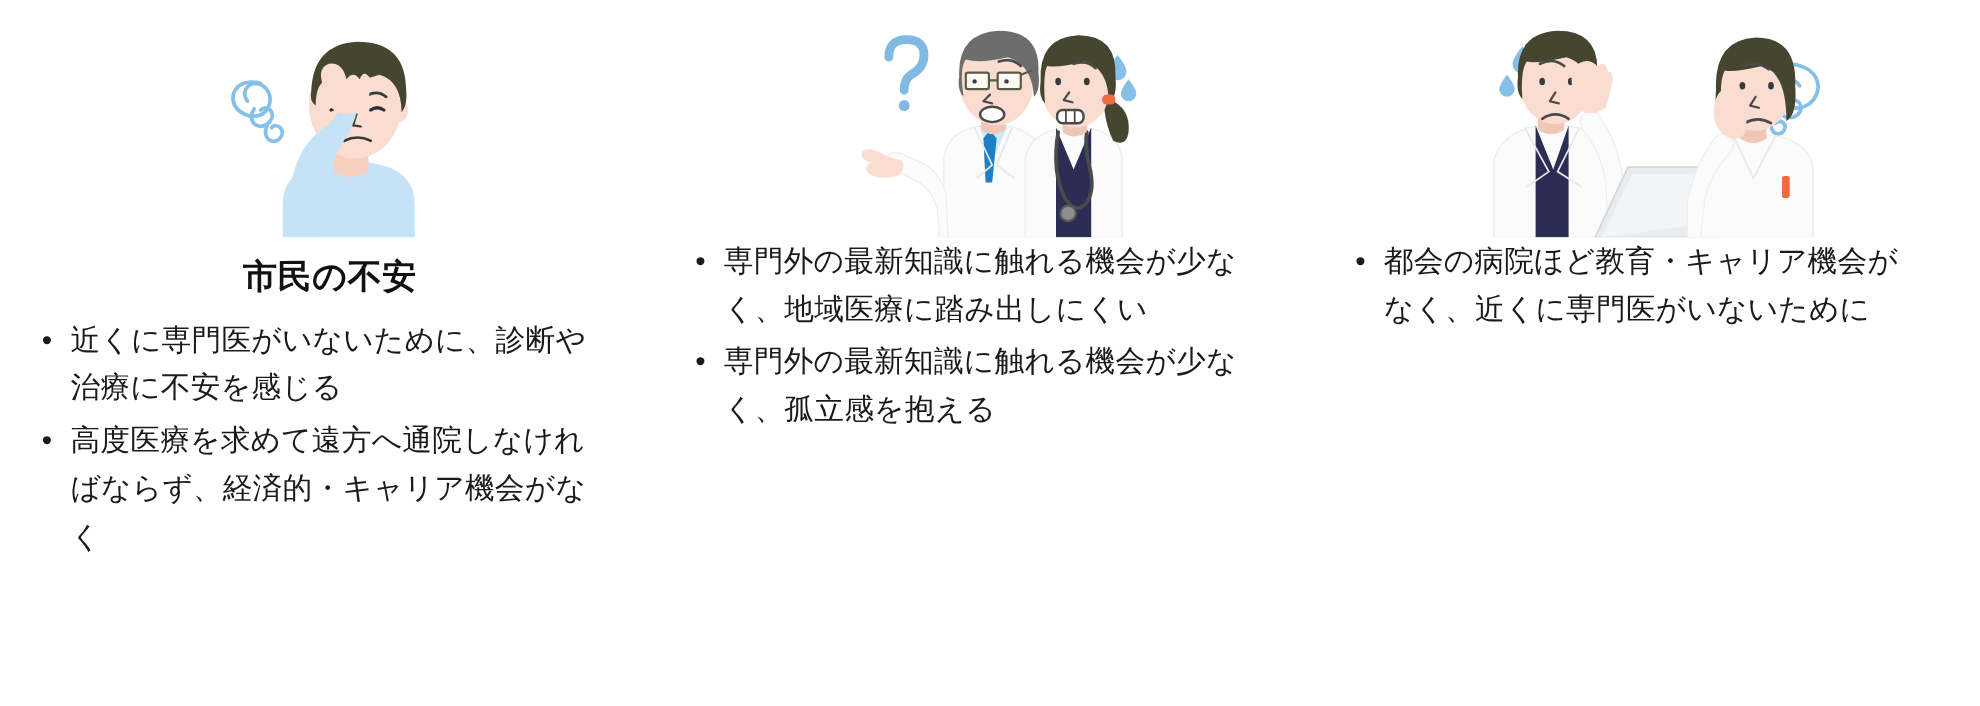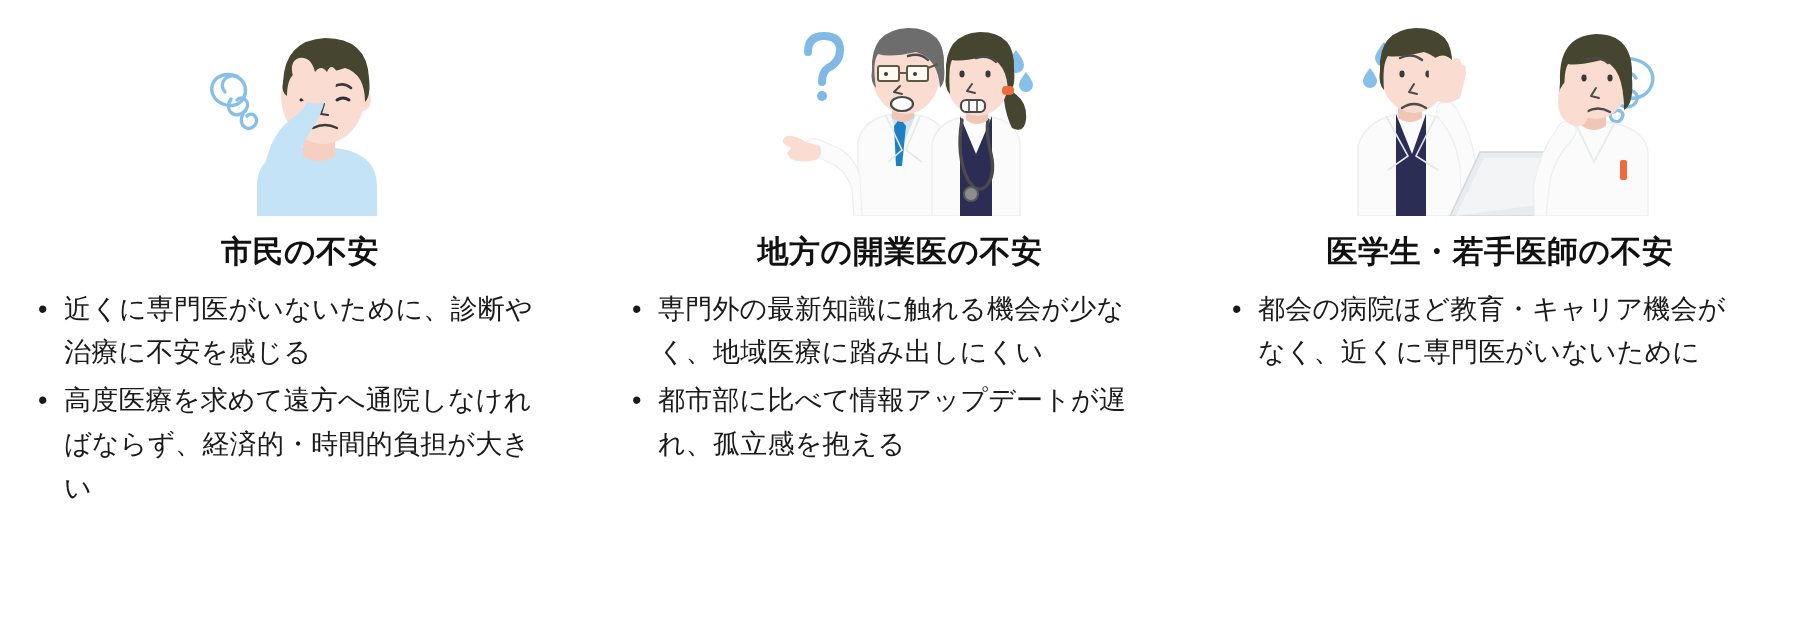--- a/index.html
+++ b/index.html
@@ -127,21 +127,21 @@
       </svg>
     </div>
     <div class="heading">市民の不安</div>
     <ul class="bullets">
       <li>
         <span class="bdot">•</span>
         <span class="btext">近くに専門医がいないために、診断や治療に不安を感じる</span>
       </li>
       <li>
         <span class="bdot">•</span>
-        <span class="btext">高度医療を求めて遠方へ通院しなければならず、経済的・時間的負担が大きい</span>
+        <span class="btext">高度医療を求めて遠方へ通院しなければならず、経済的・キャリア機会がなく</span>
       </li>
     </ul>
   </div>
 
   <div class="col col-2">
     <div class="illus">
       <svg width="300" height="200" viewBox="0 0 300 200">
 
         <g>
           <path d="M58 36 Q58 20 74 20 Q90 20 90 34 Q90 46 78 52 Q72 56 72 66" stroke="#7fb9e4" stroke-width="8" fill="none" stroke-linecap="round"></path>
@@ -209,29 +209,28 @@
 
         <path d="M222 68 L217 75 L225 77" stroke="#4a4a4a" stroke-width="2" fill="none" stroke-linecap="round" stroke-linejoin="round"></path>
 
         <g>
           <rect x="211" y="84" width="24" height="12" rx="5" fill="#ffffff" stroke="#4a4a4a" stroke-width="2.2"></rect>
           <path d="M219 84 L219 96" stroke="#4a4a4a" stroke-width="1.6"></path>
           <path d="M227 84 L227 96" stroke="#4a4a4a" stroke-width="1.6"></path>
         </g>
       </svg>
     </div>
-    <div class="heading">地方の開業医の不安</div>
     <ul class="bullets">
       <li>
         <span class="bdot">•</span>
         <span class="btext">専門外の最新知識に触れる機会が少なく、地域医療に踏み出しにくい</span>
       </li>
       <li>
         <span class="bdot">•</span>
-        <span class="btext">都市部に比べて情報アップデートが遅れ、孤立感を抱える</span>
+        <span class="btext">専門外の最新知識に触れる機会が少なく、孤立感を抱える</span>
       </li>
     </ul>
   </div>
 
   <div class="col col-3">
     <div class="illus">
       <svg width="340" height="200" viewBox="0 0 340 200">
 
         <g fill="#86c0e8">
           <path d="M54 26 q9 11 9 16 a9 9 0 0 1 -18 0 q0 -5 9 -16 z"></path>
@@ -287,21 +286,20 @@
         <ellipse cx="280" cy="62" rx="2.6" ry="3.4" fill="#3a3a3a"></ellipse>
 
         <path d="M266 72 L261 80 L269 82" stroke="#4a4a4a" stroke-width="2" fill="none" stroke-linecap="round" stroke-linejoin="round"></path>
 
         <path d="M256 96 Q268 89 280 96" stroke="#4a4a4a" stroke-width="2.4" fill="none" stroke-linecap="round"></path>
 
         <path d="M216 200 L220 164 Q226 140 242 124 Q250 114 242 106 Q232 102 226 114 Q210 136 204 168 L204 200 Z" fill="#fbfbfb" stroke="#eceff1" stroke-width="1.2"></path>
         <path d="M238 64 Q228 70 228 86 Q228 104 244 110 Q256 112 258 100 L256 72 Q250 60 238 64 Z" fill="#fbdcd0"></path>
       </svg>
     </div>
-    <div class="heading">医学生・若手医師の不安</div>
     <ul class="bullets">
       <li>
         <span class="bdot">•</span>
         <span class="btext">都会の病院ほど教育・キャリア機会がなく、近くに専門医がいないために</span>
       </li>
     </ul>
   </div>
 
 </div>
 

